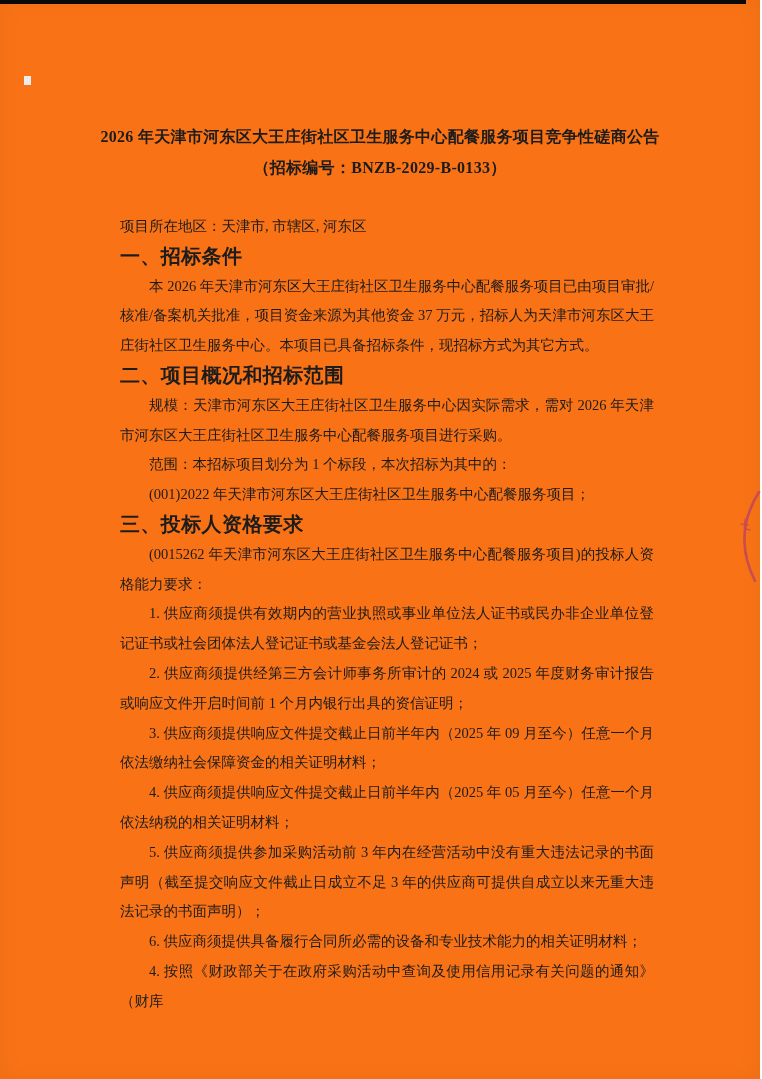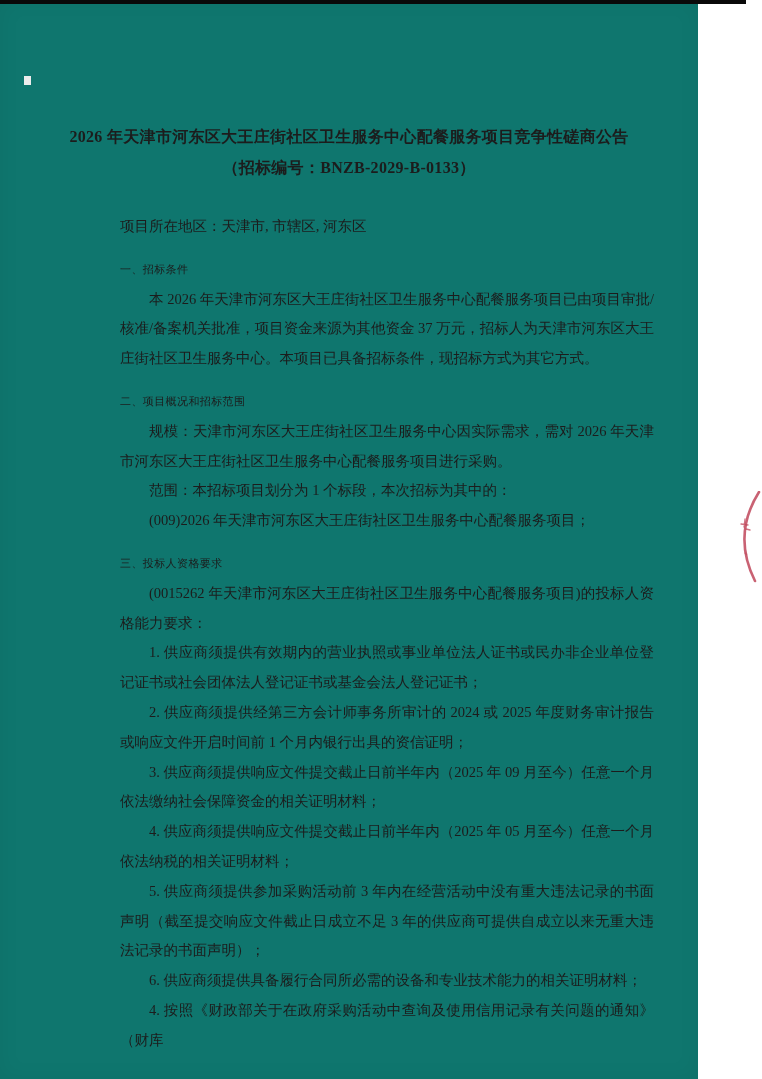--- a/index.html
+++ b/index.html
@@ -5,22 +5,22 @@
   html, body { margin: 0; padding: 0; }
   body {
     width: 762px; height: 1079px;
     background: #ffffff;
     font-family: "Liberation Serif", "DejaVu Serif", serif;
     color: #1c1c1c;
     overflow: hidden;
   }
   .page {
     position: relative;
-    width: 698px; height: 1079px;
-    background: #0f766e;
+    width: 760px; height: 1079px;
+    background: #f97316;
     box-shadow: inset 0 0 22px rgba(0,0,0,0.05);
   }
   .scan-bar-top {
     position: absolute; top: 0; left: 0;
     width: 746px; height: 4px;
     background: #090909;
   }
   .speck {
     position: absolute; left: 24px; top: 76px;
     width: 7px; height: 9px; background: #ececec;
@@ -39,24 +39,23 @@
     width: 534px;
     font-size: 14.5px;
     line-height: 29.8px;
     text-align: justify;
   }
   .doc-body p, .doc-body h2 {
     margin: 0; padding: 0;
   }
   .doc-body p.indent { text-indent: 2em; }
   .doc-body h2 {
-    font-size: 11px;
-    font-weight: 400;
+    font-size: 20px;
+    font-weight: 700;
     letter-spacing: 0.4px;
-    margin-top: 13px;
   }
   .seal-fragment {
     position: absolute;
     left: 726px; top: 491px;
     width: 36px; height: 92px;
     pointer-events: none;
   }
 </style>
 </head>
 <body>
@@ -73,21 +72,21 @@
 
   <div class="doc-body">
     <p>项目所在地区：天津市, 市辖区, 河东区</p>
 
     <h2>一、招标条件</h2>
     <p class="indent">本 2026 年天津市河东区大王庄街社区卫生服务中心配餐服务项目已由项目审批/核准/备案机关批准，项目资金来源为其他资金 37 万元，招标人为天津市河东区大王庄街社区卫生服务中心。本项目已具备招标条件，现招标方式为其它方式。</p>
 
     <h2>二、项目概况和招标范围</h2>
     <p class="indent">规模：天津市河东区大王庄街社区卫生服务中心因实际需求，需对 2026 年天津市河东区大王庄街社区卫生服务中心配餐服务项目进行采购。</p>
     <p class="indent">范围：本招标项目划分为 1 个标段，本次招标为其中的：</p>
-    <p class="indent">(009)2026 年天津市河东区大王庄街社区卫生服务中心配餐服务项目；</p>
+    <p class="indent">(001)2022 年天津市河东区大王庄街社区卫生服务中心配餐服务项目；</p>
 
     <h2>三、投标人资格要求</h2>
     <p class="indent">(0015262 年天津市河东区大王庄街社区卫生服务中心配餐服务项目)的投标人资格能力要求：</p>
     <p class="indent">1.  供应商须提供有效期内的营业执照或事业单位法人证书或民办非企业单位登记证书或社会团体法人登记证书或基金会法人登记证书；</p>
     <p class="indent">2.  供应商须提供经第三方会计师事务所审计的 2024 或 2025 年度财务审计报告或响应文件开启时间前 1 个月内银行出具的资信证明；</p>
     <p class="indent">3. 供应商须提供响应文件提交截止日前半年内（2025 年 09 月至今）任意一个月依法缴纳社会保障资金的相关证明材料；</p>
     <p class="indent">4. 供应商须提供响应文件提交截止日前半年内（2025 年 05 月至今）任意一个月依法纳税的相关证明材料；</p>
     <p class="indent">5.  供应商须提供参加采购活动前 3 年内在经营活动中没有重大违法记录的书面声明（截至提交响应文件截止日成立不足 3 年的供应商可提供自成立以来无重大违法记录的书面声明）；</p>
     <p class="indent">6.  供应商须提供具备履行合同所必需的设备和专业技术能力的相关证明材料；</p>
     <p class="indent">4.  按照《财政部关于在政府采购活动中查询及使用信用记录有关问题的通知》（财库</p>

